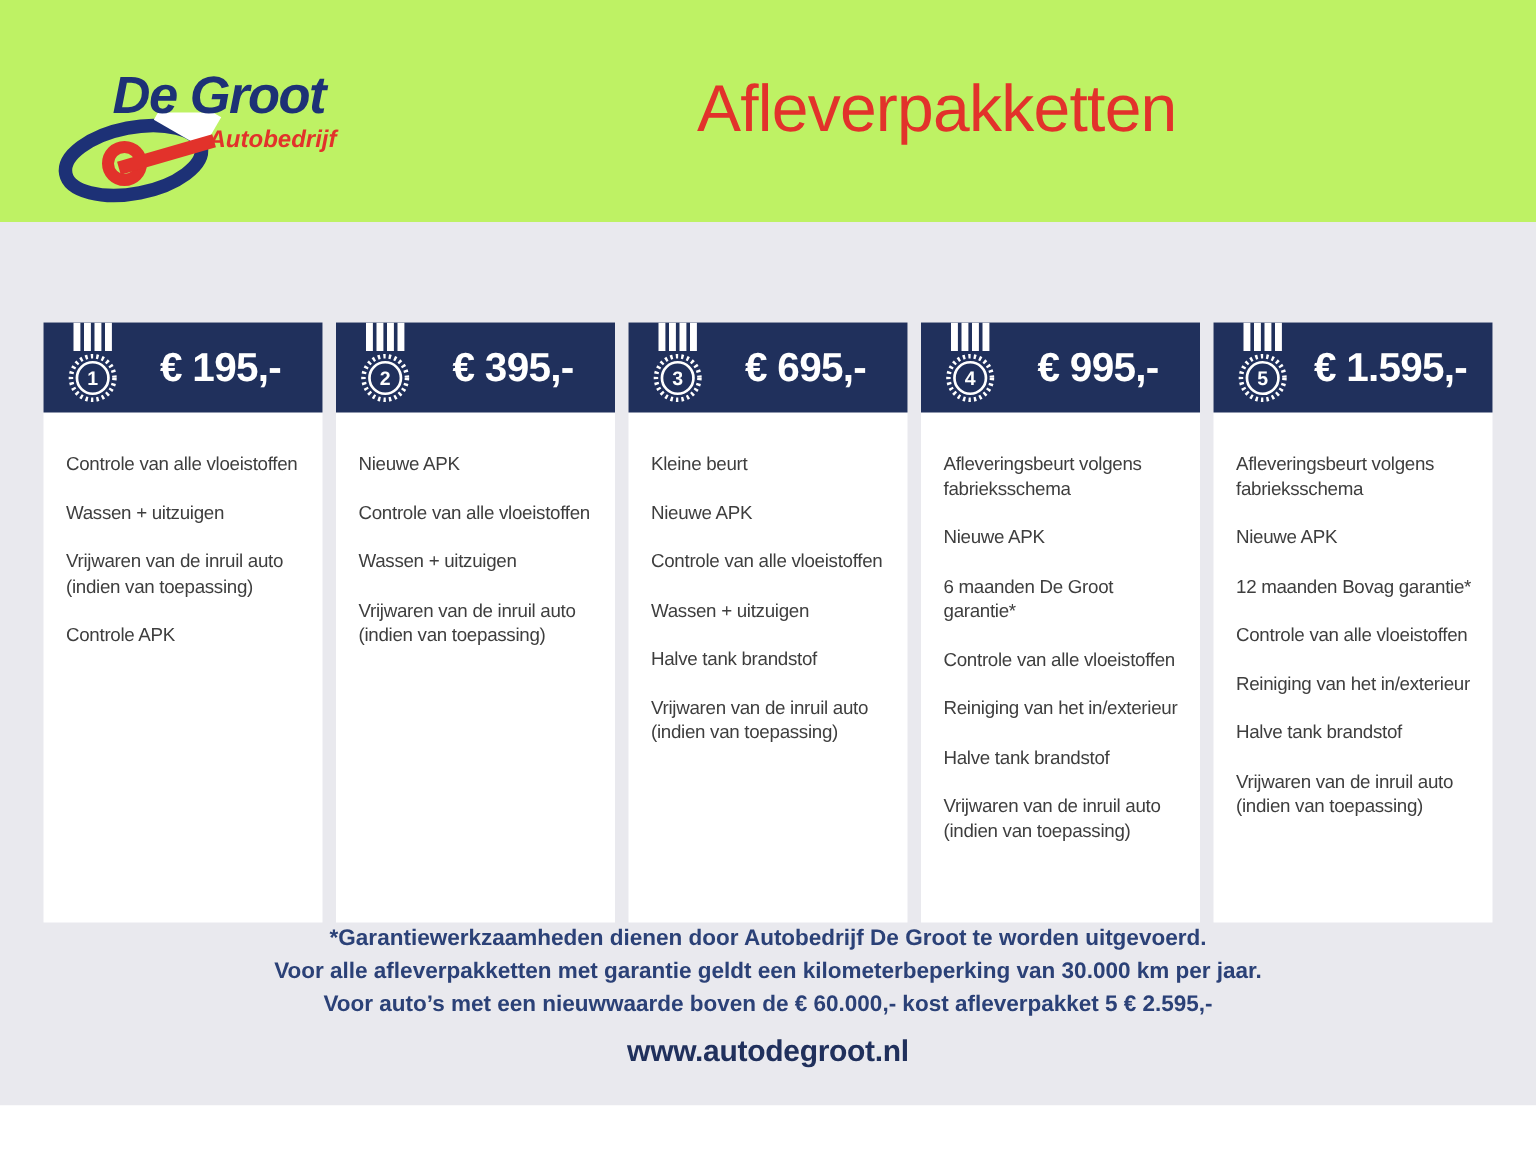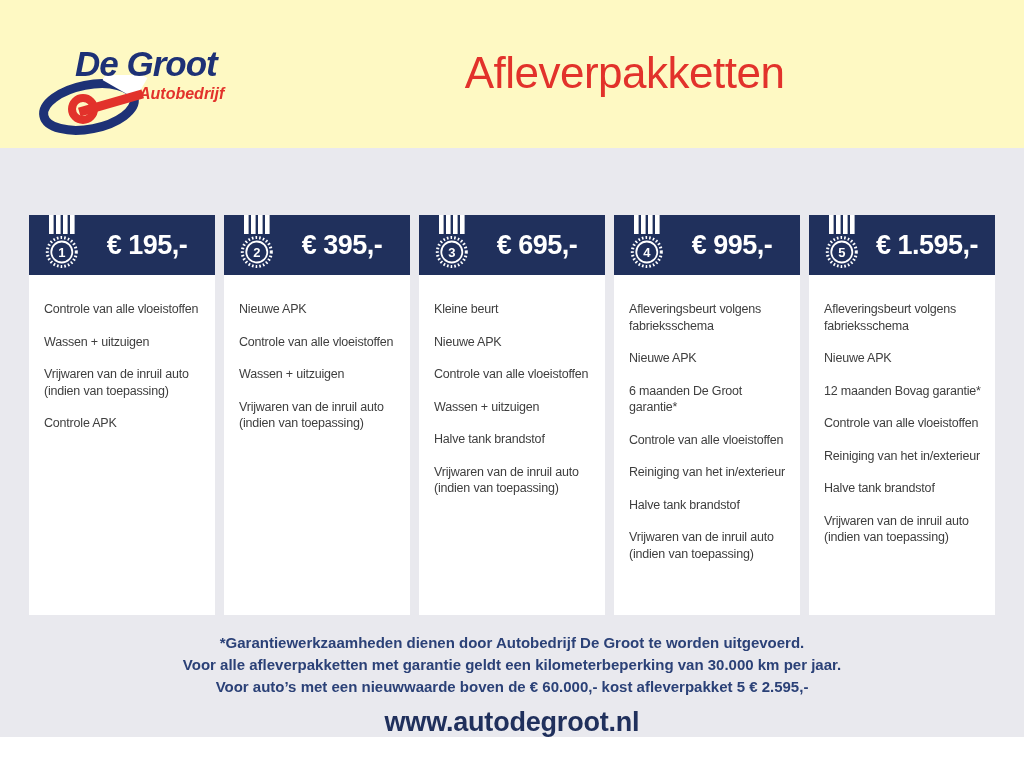--- a/index.html
+++ b/index.html
@@ -16,21 +16,21 @@
     font-family:"Liberation Sans","DejaVu Sans",sans-serif;
     background:#ffffff;
     width:1024px;height:768px;
     overflow:hidden;
     position:relative;
   }
 
   
   .top-band{
     height:148px;
-    background:#fef9c3;
+    background:#bef264;
     position:relative;
   }
   .logo{
     position:absolute;
     left:38px;top:42px;
     width:215px;height:98px;
   }
   .logo-emblem{
     position:absolute;left:-4px;top:33px;
   }
@@ -116,33 +116,32 @@
     font-size:12.5px;
     letter-spacing:-0.2px;
     line-height:1.32;
     color:var(--item-text);
     margin-bottom:16px;
     max-width:160px;
   }
 
   
   .notes{
-    margin-top:17px;
     text-align:center;
   }
   .note-line{
     font-size:15px;
     font-weight:600;
     line-height:22px;
     color:var(--note-text);
   }
   .website{
     margin-top:9px;
     text-align:center;
-    font-size:27px;
+    font-size:20px;
     font-weight:bold;
     letter-spacing:-0.2px;
     color:var(--navy);
   }
 
   
   .bottom-band{
     height:31px;
     background:#ffffff;
   }

